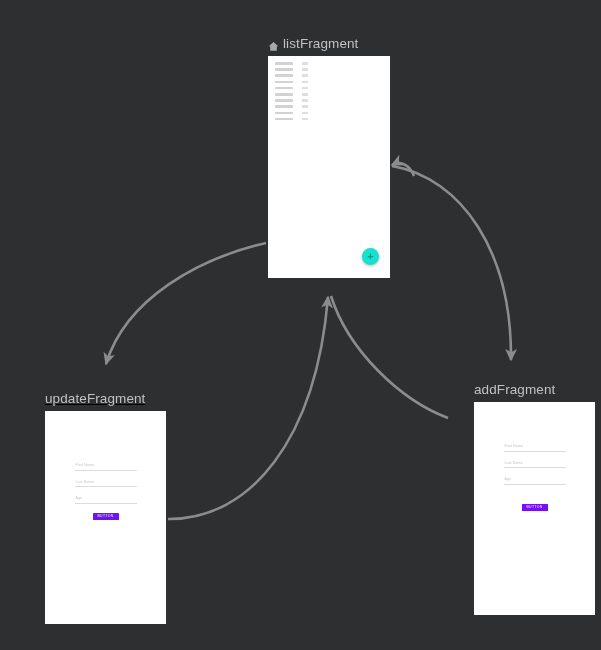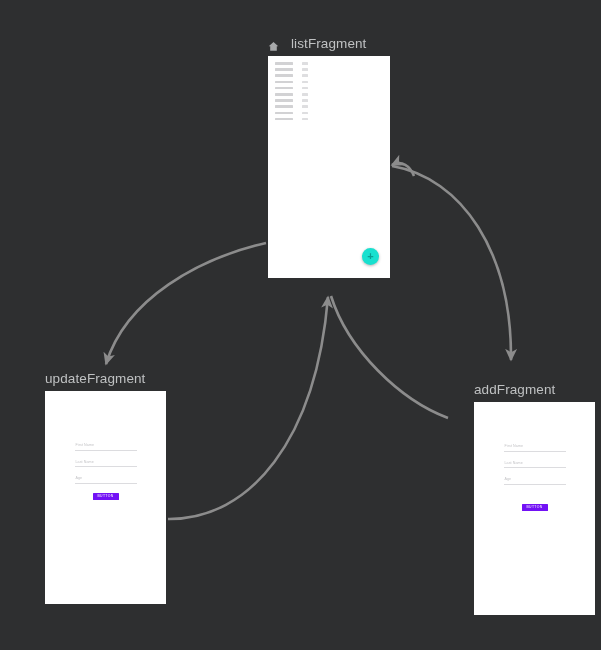--- a/index.html
+++ b/index.html
@@ -35,21 +35,21 @@
   }
   .node-label {
     color: #bfc1c2;
     font-size: 13.5px;
     letter-spacing: .1px;
     white-space: nowrap;
     line-height: 16px;
     margin-bottom: 4px;
     display: flex;
     align-items: center;
-    gap: 12px;
+    gap: 4px;
   }
   .home-icon {
     display: inline-block;
     width: 11px;
     height: 11px;
     position: relative;
     top: 1px;
   }
   .preview {
     background: #ffffff;
@@ -225,21 +225,21 @@
           <span class="lr-label"></span>
           <span class="lr-value"></span>
         </div>
       </div>
       <div class="fab">
         <span class="plus">+</span>
       </div>
     </div>
   </div>
 
-  <div class="node" id="node-updateFragment" style="left:45px; top:371px;">
+  <div class="node" id="node-updateFragment" style="left:45px; top:391px;text-decoration:underline;">
     <div class="node-label">
       <span>updateFragment</span>
     </div>
     <div class="preview" style="width:121px; height:213px;">
       <div class="form" style="top:52px;">
         <div class="field">
           <span class="field-label">First Name</span>
           <span class="field-line"></span>
         </div>
         <div class="field">

